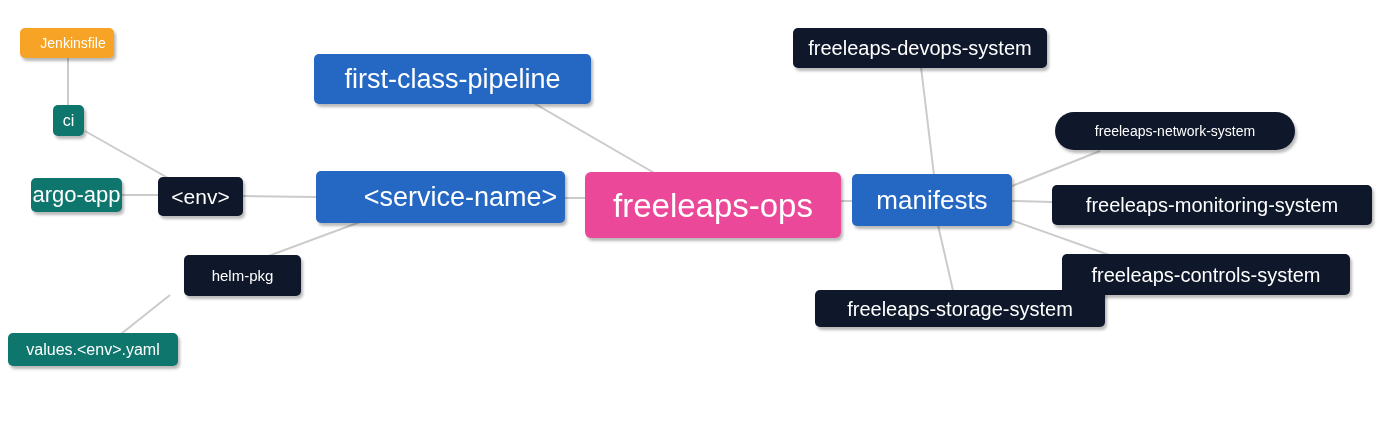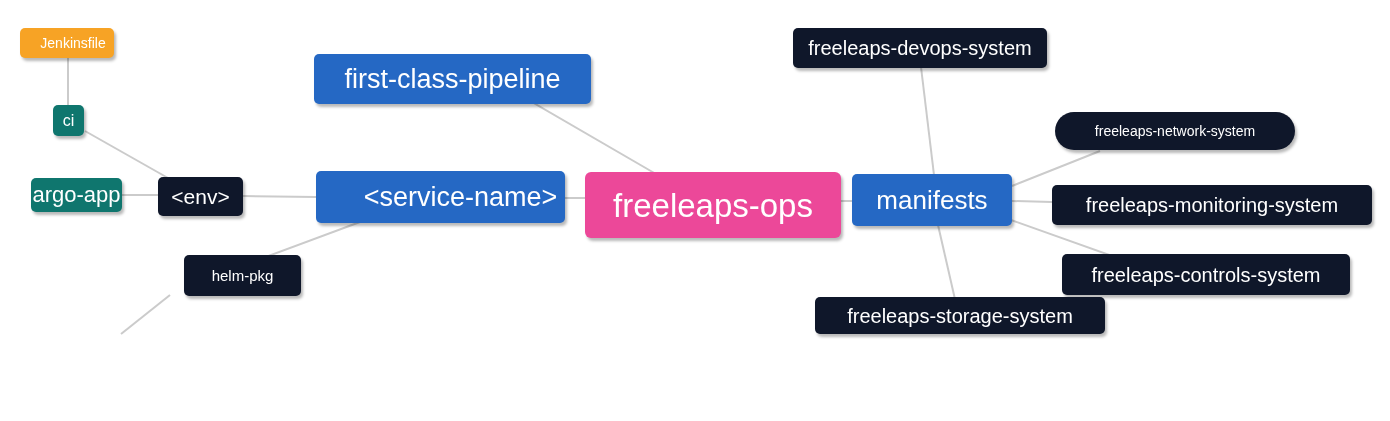--- a/index.html
+++ b/index.html
@@ -52,21 +52,21 @@
   .n-helm        { left: 148px; top: 255px; width: 117px; height: 41px; font-size: 15px; margin-left: 36px; }
   .n-values      { left: 8px;   top: 333px; width: 170px; height: 33px; font-size: 16px; }
   .n-fcp         { left: 314px; top: 54px;  width: 277px; height: 50px; font-size: 27px; }
   .n-svc         { left: 316px; top: 171px; width: 249px; height: 52px; font-size: 27px; padding-left: 40px; }
   .n-ops         { left: 585px; top: 172px; width: 256px; height: 66px; font-size: 33px; }
   .n-manifests   { left: 852px; top: 174px; width: 160px; height: 52px; font-size: 26px; }
   .n-devops      { left: 793px; top: 28px;  width: 254px; height: 40px; font-size: 20px; }
   .n-network     { left: 1055px;top: 112px; width: 240px; height: 38px; font-size: 14px; border-radius: 19px; }
   .n-monitoring  { left: 1052px;top: 185px; width: 320px; height: 40px; font-size: 20px; }
   .n-controls    { left: 1062px;top: 254px; width: 288px; height: 41px; font-size: 20px; }
-  .n-storage     { left: 815px; top: 297px; width: 290px; height: 37px; font-size: 20px; }
+  .n-storage     { left: 815px; top: 290px; width: 290px; height: 37px; font-size: 20px; }
 </style>
 </head>
 <body>
 
 <div class="canvas">
 
   <svg class="links" viewBox="0 0 1390 421">
     <line x1="68" y1="58" x2="68" y2="106"></line>
     <line x1="85" y1="131" x2="168" y2="178"></line>
     <line x1="122" y1="195" x2="158" y2="195"></line>
@@ -81,20 +81,21 @@
     <line x1="1012" y1="201" x2="1052" y2="202"></line>
     <line x1="1011" y1="220" x2="1115" y2="257"></line>
     <line x1="938" y1="225" x2="957" y2="308"></line>
   </svg>
 
   <div class="node bg-orange n-jenkinsfile">Jenkinsfile</div>
   <div class="node bg-red    n-ci">ci</div>
   <div class="node bg-red    n-argo">argo-app</div>
   <div class="node bg-green  n-env">&lt;env&gt;</div>
   <div class="node bg-green  n-helm">helm-pkg</div>
+  <div class="node bg-red    n-values">values.&lt;env&gt;.yaml</div>
   <div class="node bg-blue   n-fcp">first-class-pipeline</div>
   <div class="node bg-blue   n-svc">&lt;service-name&gt;</div>
   <div class="node bg-root   n-ops">freeleaps-ops</div>
   <div class="node bg-blue   n-manifests">manifests</div>
   <div class="node bg-green  n-devops">freeleaps-devops-system</div>
   <div class="node bg-green  n-network">freeleaps-network-system</div>
   <div class="node bg-green  n-monitoring">freeleaps-monitoring-system</div>
   <div class="node bg-green  n-controls">freeleaps-controls-system</div>
   <div class="node bg-green  n-storage">freeleaps-storage-system</div>
 

